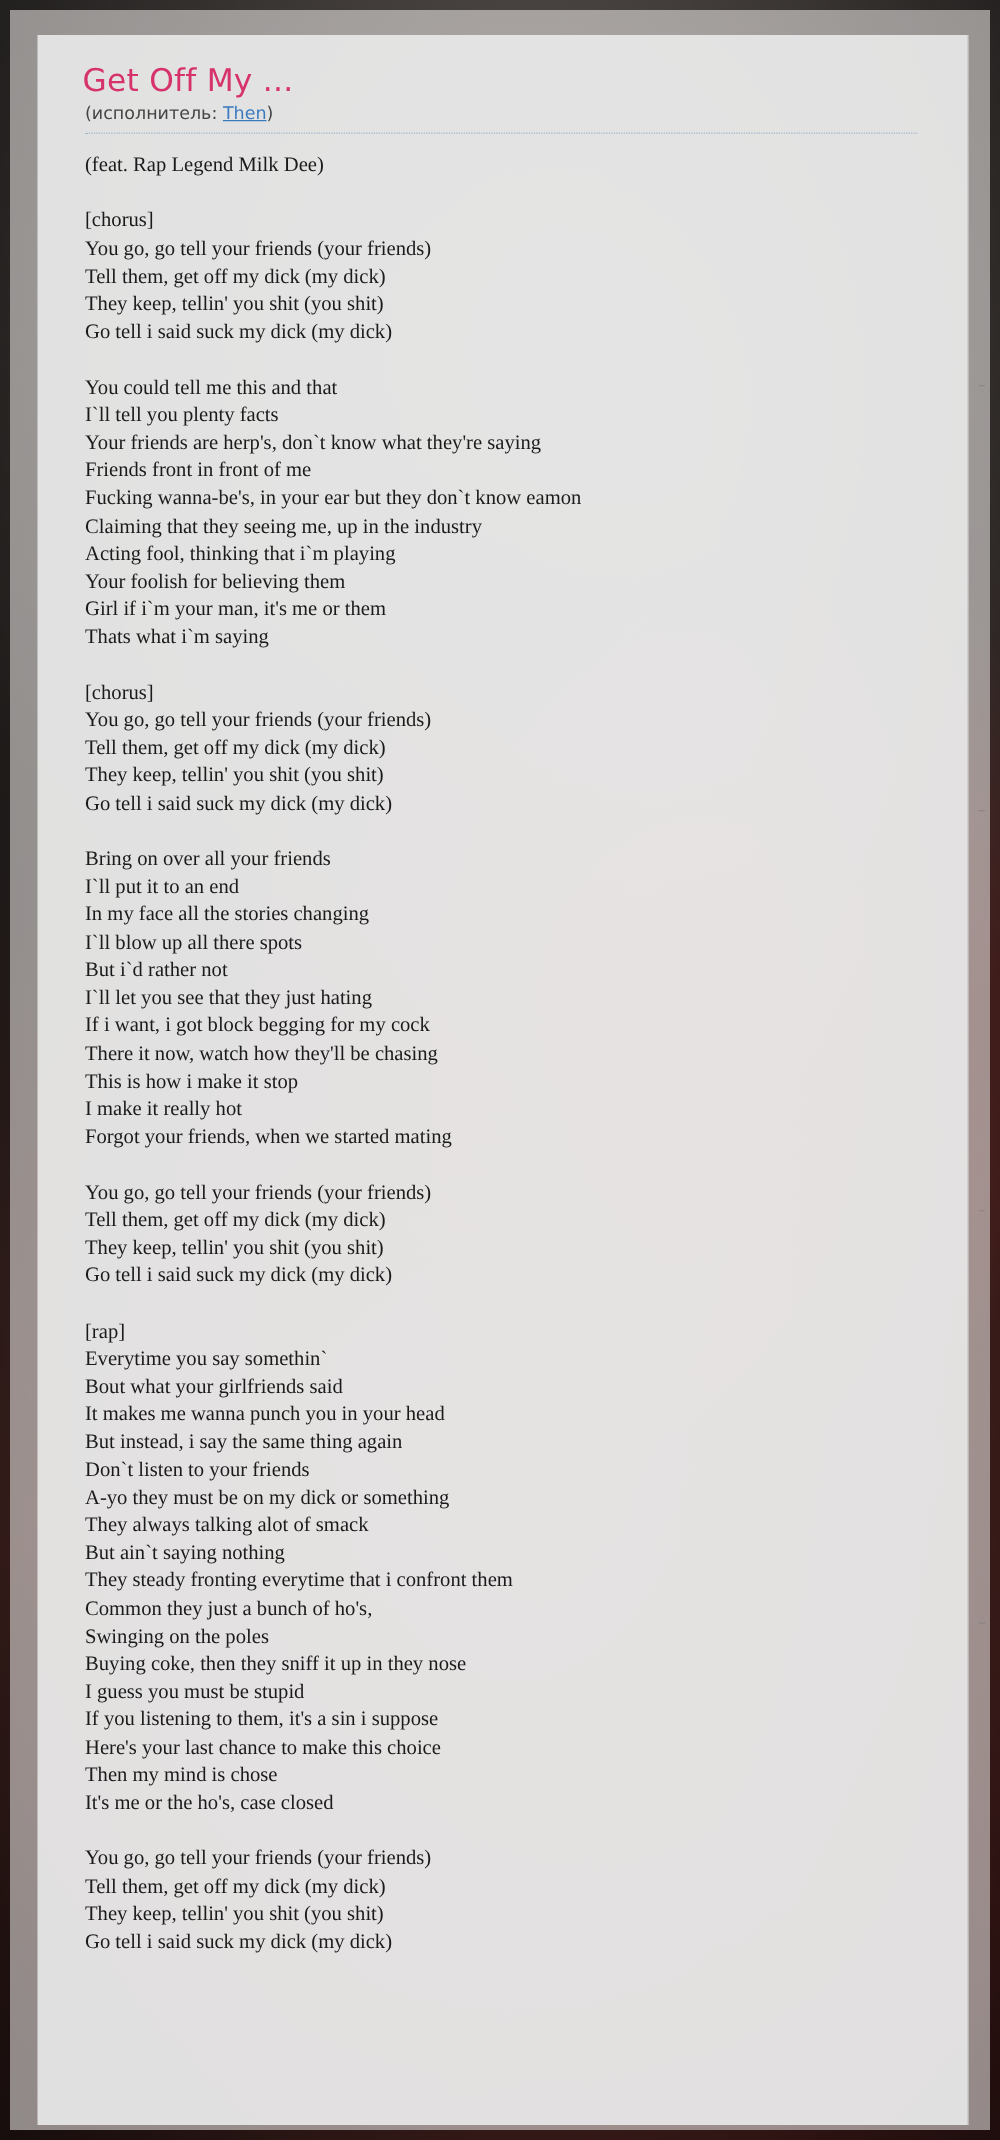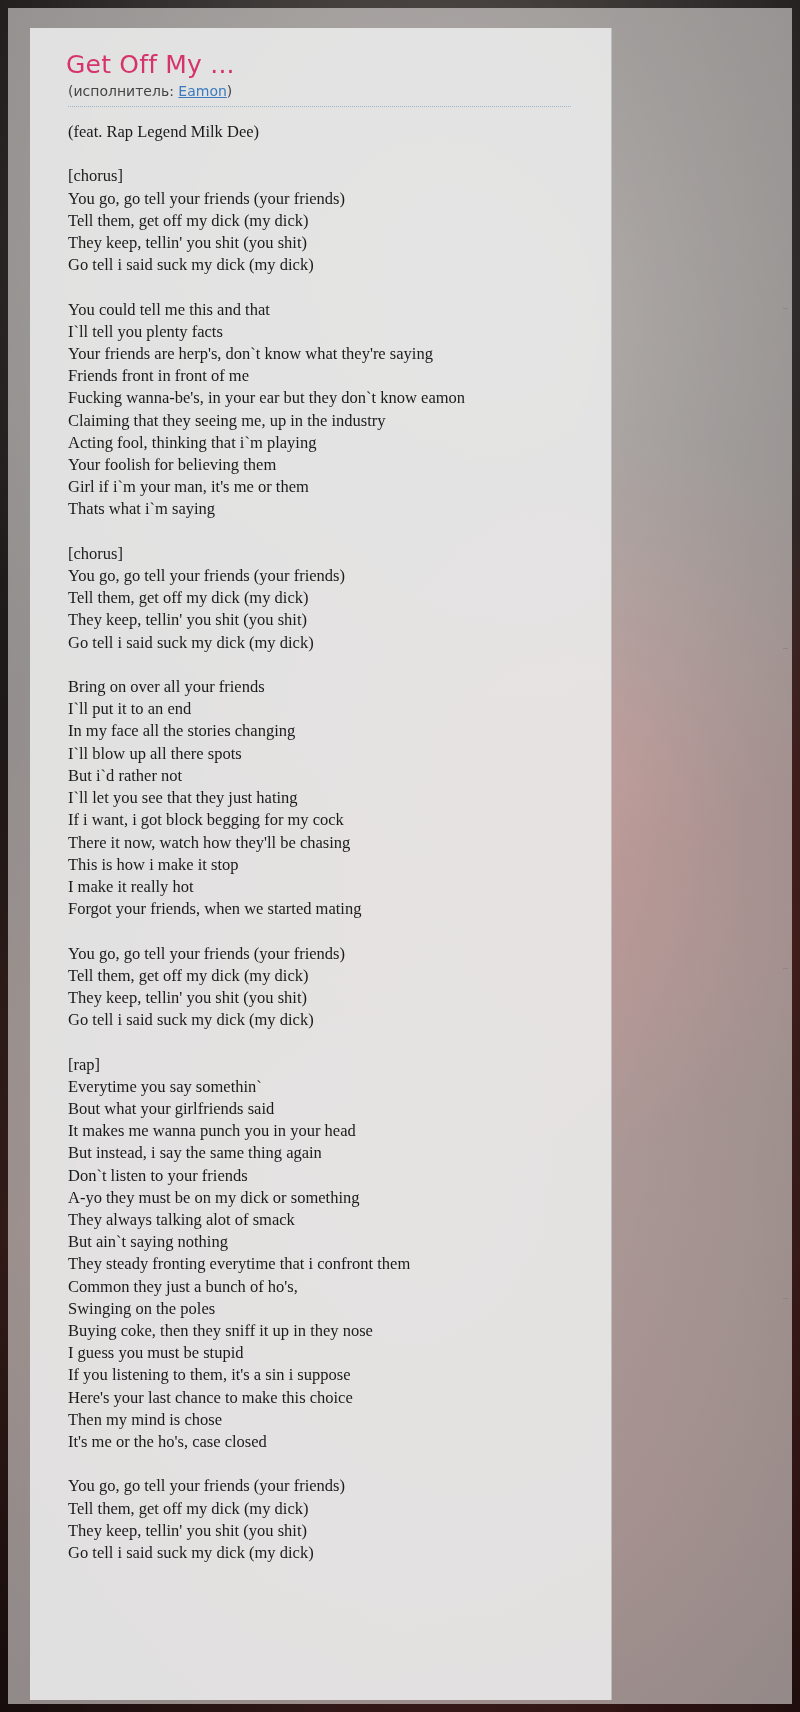--- a/index.html
+++ b/index.html
@@ -42,21 +42,21 @@
     height: 1696px;
     background: rgba(244,240,238,0.55);
     box-sizing: border-box;
   }
 
   
   .sheet {
     position: absolute;
     left: 22px;
     top: 20px;
-    width: 582px;
+    width: 745px;
     min-height: 1672px;
     background: rgba(236,236,236,0.88);
     box-sizing: border-box;
     padding: 22px 40px 26px 18px;
     border-right: 1px solid rgba(120,120,120,0.35);
   }
 
   .song-title {
     color: #d6336c;
     font-size: 25px;
@@ -102,21 +102,21 @@
 
 <div class="bg-photo"></div>
 <div class="bg-vignette"></div>
 
 <div class="page-frame">
 
   <div class="sheet">
 
     <h1 class="song-title">Get Off My ...</h1>
 
-    <div class="artist-line"><span>(исполнитель: </span><span class="artist-link">Eamon</span><span>)</span></div>
+    <div class="artist-line"><span>(исполнитель: </span><span class="artist-link">Then</span><span>)</span></div>
 
     <div class="lyrics">(feat. Rap Legend Milk Dee)
 
 [chorus]
 You go, go tell your friends (your friends)
 Tell them, get off my dick (my dick)
 They keep, tellin' you shit (you shit)
 Go tell i said suck my dick (my dick)
 
 You could tell me this and that

